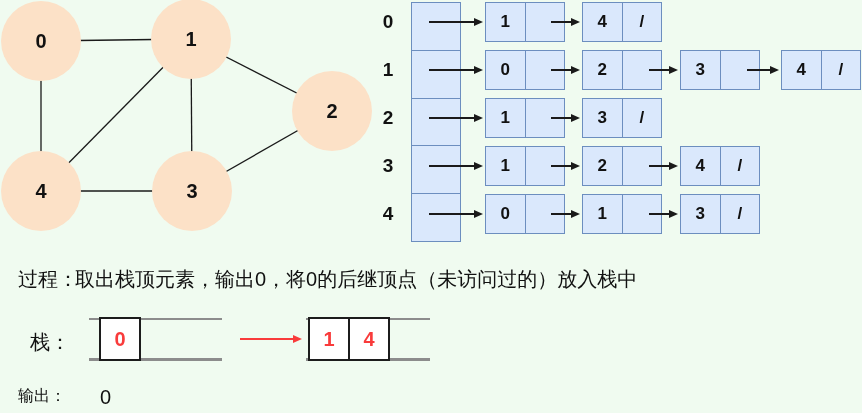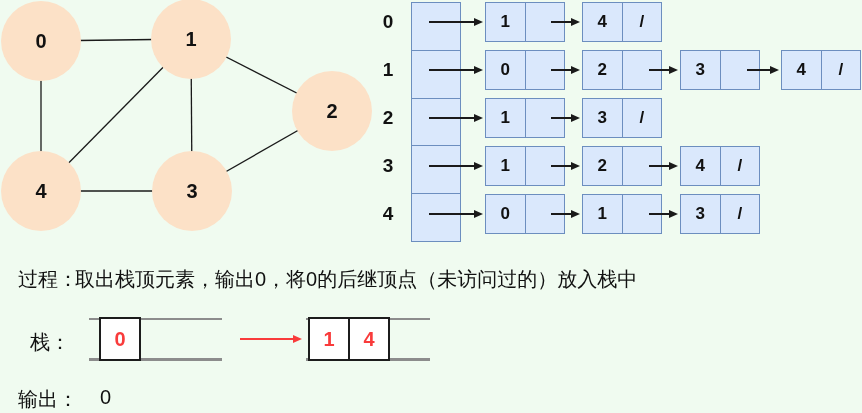--- a/index.html
+++ b/index.html
@@ -95,21 +95,21 @@
   }
   .red-arrow::after {
     content: ""; position: absolute; right: 0; top: 50%; margin-top: -4.5px;
     width: 0; height: 0;
     border-left: 9px solid #f93b3b;
     border-top: 4.5px solid transparent;
     border-bottom: 4.5px solid transparent;
   }
 
   
-  .out-label { position: absolute; left: 18px; top: 386px; font-size: 20px; }
+  .out-label { position: absolute; left: 18px; top: 386px; font-size: 16px; }
   .out-value { position: absolute; left: 100px; top: 386px; font-size: 20px; }
 </style>
 </head>
 <body>
 
 <svg id="graph" viewBox="0 0 376 250">
   <g>
     <line x1="41" y1="41" x2="191" y2="39"></line>
     <line x1="41" y1="41" x2="41" y2="191"></line>
     <line x1="191" y1="39" x2="332" y2="111"></line>

